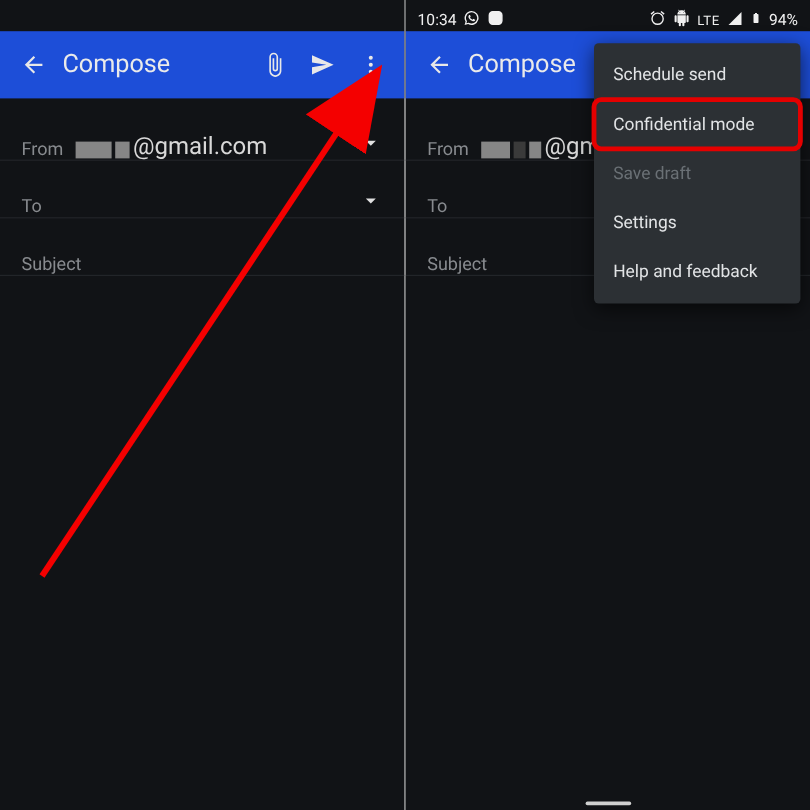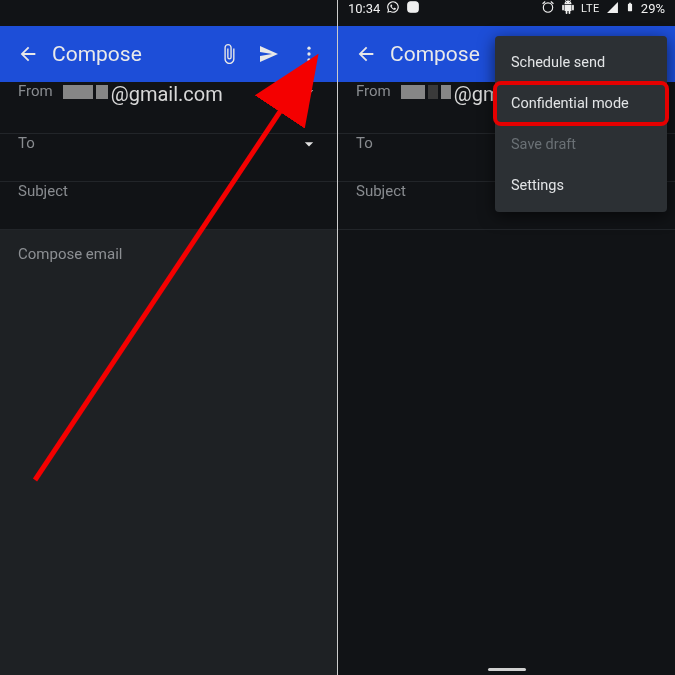--- a/index.html
+++ b/index.html
@@ -28,21 +28,21 @@
     flex-direction: column;
   }
   .phone-left { width: 337px; }
   .phone-right { width: 337px; }
 
   
   .statusbar {
     height: 26px;
     display: flex;
     justify-content: space-between;
-    align-items: flex-start;
+    align-items: flex-end;
     padding: 0 10px;
     font-size: 13px;
     color: #f0f0f0;
     background: #111316;
   }
   .statusbar .left, .statusbar .right {
     display: flex;
     align-items: center;
     gap: 6px;
   }
@@ -69,21 +69,21 @@
     color: #eaeaea;
     margin-left: 4px;
     flex: 1;
     font-weight: 400;
   }
   .toolbar svg { fill: #e8e8e8; }
 
   
   .row {
     display: flex;
-    align-items: flex-start;
+    align-items: flex-end;
     height: 48px;
     padding: 0 18px;
     border-bottom: 1px solid #222529;
     font-size: 15px;
   }
   .row.tall { height: 52px; }
   .row .label {
     color: #888b8f;
     font-size: 15px;
     margin-right: 10px;
@@ -213,23 +213,20 @@
         <svg width="20" height="20" viewBox="0 0 24 24">
             <path d="M7 10l5 5 5-5z"></path>
           </svg>
       </span>
     </div>
 
     <div class="row">
       <span class="label">Subject</span>
     </div>
 
-    <div class="body-area">
-      <span class="placeholder">Compose email</span>
-    </div>
   </div>
 
   <div class="phone phone-right">
     <div class="statusbar">
       <div class="left">
         <span>10:34</span>
         <span>
           <svg width="14" height="14" viewBox="0 0 24 24">
               <path d="M12 2a10 10 0 00-8.6 15.1L2 22l5-1.3A10 10 0 1012 2zm0 18a8 8 0 01-4.1-1.1l-.3-.2-3 .8.8-2.9-.2-.3A8 8 0 1112 20zm4.4-5.9c-.2-.1-1.4-.7-1.6-.8-.2-.1-.4-.1-.5.1-.2.2-.6.8-.7.9-.1.2-.3.2-.5.1-.2-.1-1-.4-1.9-1.2-.7-.6-1.2-1.4-1.3-1.6-.1-.2 0-.4.1-.5.1-.1.2-.3.4-.4.1-.1.2-.2.2-.4.1-.2 0-.3 0-.4 0-.1-.5-1.3-.7-1.7-.2-.5-.4-.4-.5-.4h-.5c-.2 0-.4.1-.6.3-.2.2-.8.8-.8 2s.8 2.3.9 2.5c.1.2 1.6 2.5 4 3.5.6.2 1 .4 1.4.5.6.2 1.1.2 1.5.1.5-.1 1.4-.6 1.6-1.1.2-.5.2-1 .1-1.1 0-.1-.2-.2-.4-.3z"></path>
             </svg>
@@ -257,21 +254,21 @@
         <span>
           <svg width="13" height="13" viewBox="0 0 24 24">
               <path d="M2 22h20V2z"></path>
             </svg>
         </span>
         <span>
           <svg width="10" height="14" viewBox="0 0 24 24">
               <path d="M15.67 4H14V2h-4v2H8.33C7.6 4 7 4.6 7 5.33v15.33C7 21.4 7.6 22 8.33 22h7.33c.74 0 1.34-.6 1.34-1.33V5.33C17 4.6 16.4 4 15.67 4z"></path>
             </svg>
         </span>
-        <span>29%</span>
+        <span>94%</span>
       </div>
     </div>
 
     <div class="toolbar">
       <div class="icon-btn">
         <svg width="22" height="22" viewBox="0 0 24 24">
             <path d="M20 11H7.83l5.59-5.59L12 4l-8 8 8 8 1.41-1.41L7.83 13H20v-2z"></path>
           </svg>
       </div>
       <div class="title">Compose</div>
@@ -293,20 +290,21 @@
       <span class="label">Subject</span>
     </div>
 
     <div class="body-area" style="background:#111316"></div>
 
     <div class="menu">
       <div class="menu-item">Schedule send</div>
       <div class="menu-item highlight">Confidential mode</div>
       <div class="menu-item disabled">Save draft</div>
       <div class="menu-item">Settings</div>
+      <div class="menu-item">Help and feedback</div>
     </div>
 
     <div class="navbar-bottom"></div>
   </div>
 </div>
 
 <svg class="arrow-svg" width="675" height="675">
   <defs>
     <marker id="ah" markerWidth="14" markerHeight="12" refX="12" refY="6" orient="auto">
       <path d="M0,0 L14,6 L0,12 z" fill="#f40000"></path>

